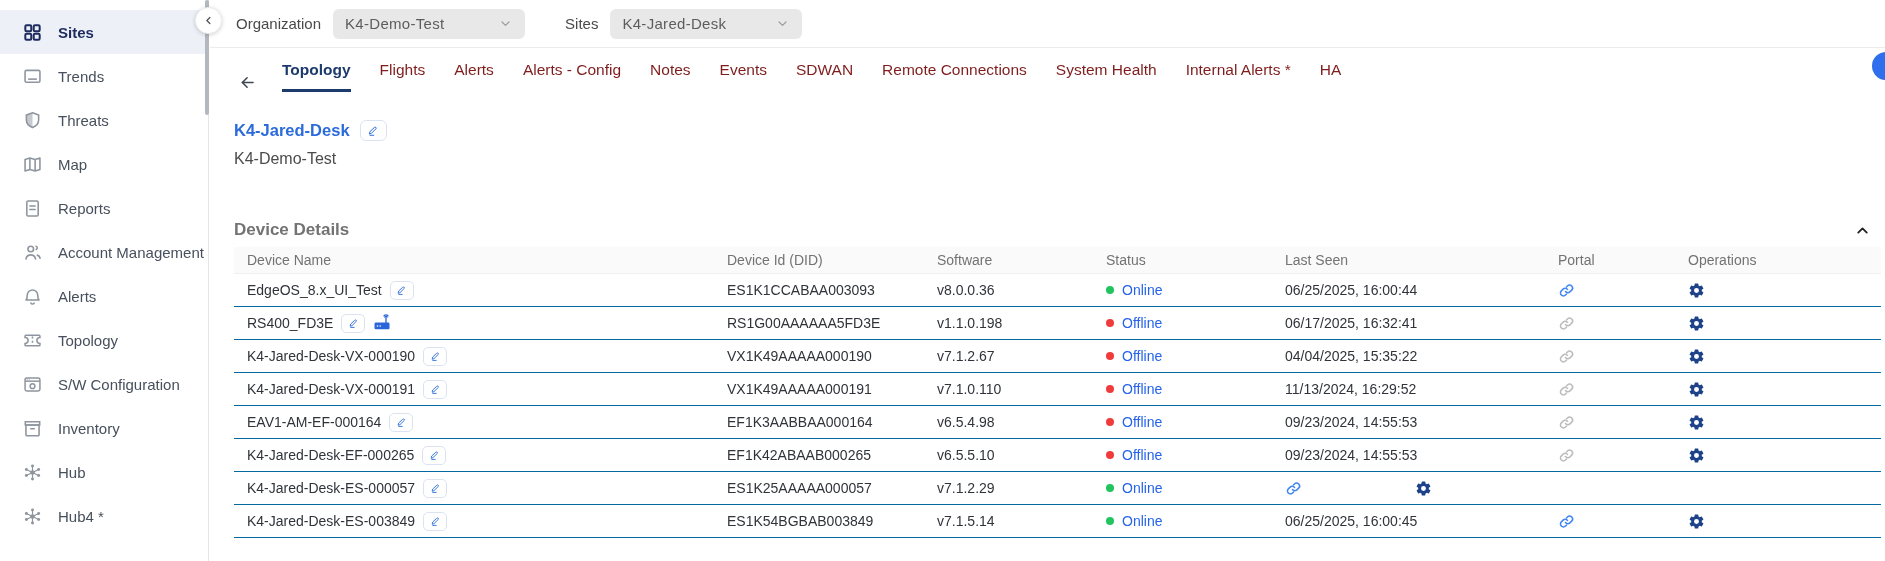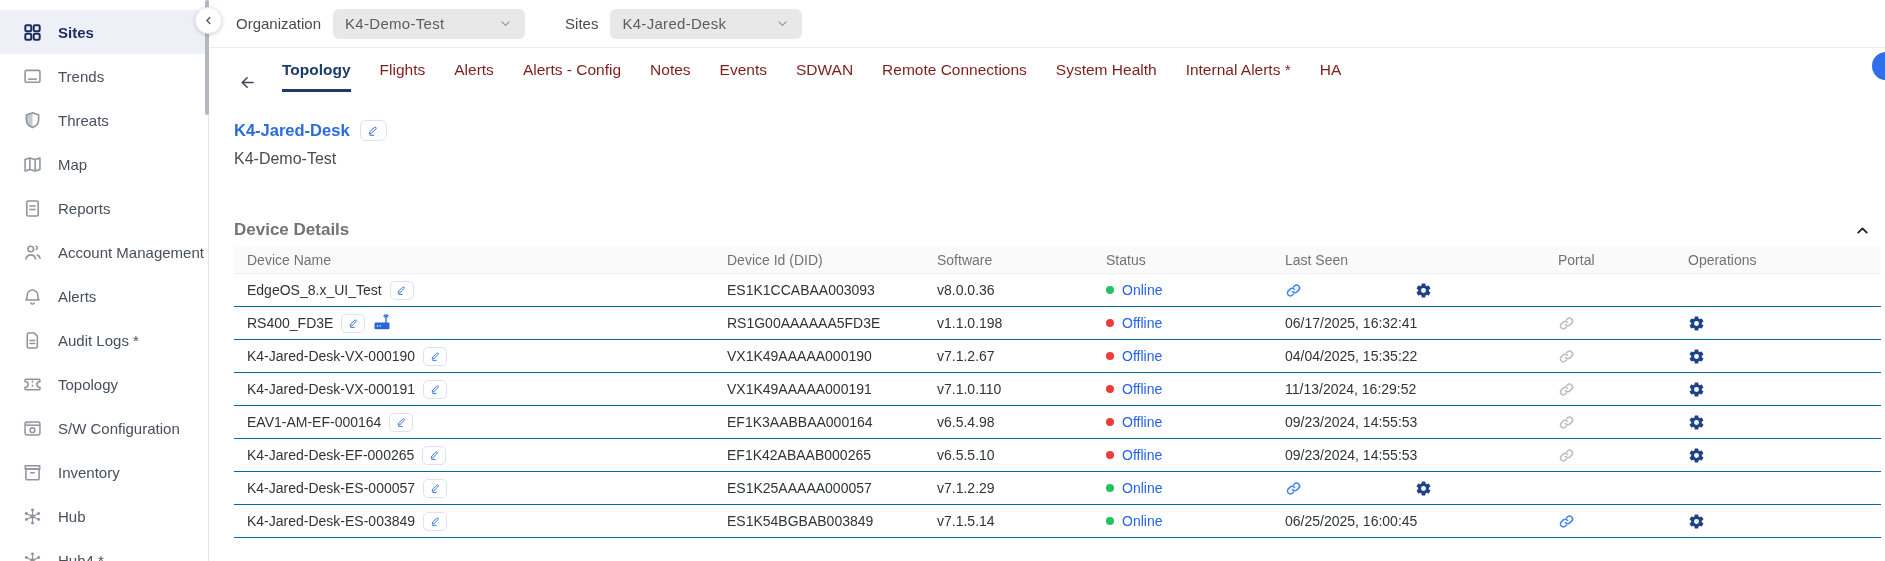--- a/index.html
+++ b/index.html
@@ -164,32 +164,20 @@
               <path d="M18 10.5a6 6 0 0 0-12 0c0 4-1.5 5.5-1.5 5.5h15S18 14.5 18 10.5"></path>
               <path d="M10.2 19.5a2 2 0 0 0 3.6 0"></path>
             </g>
           </svg>
         </span>
         <span>Alerts</span>
       </div>
       <div class="side-item">
         <span class="icon">
           <svg viewBox="0 0 24 24">
-            <g fill="none" stroke="currentColor" stroke-width="1.8" stroke-linecap="round">
-              <path d="M7.5 3.5h6.5l3.5 3.5v12a1.5 1.5 0 0 1-1.5 1.5H7.5A1.5 1.5 0 0 1 6 19V5a1.5 1.5 0 0 1 1.5-1.5z"></path>
-              <line x1="9" y1="12" x2="14.5" y2="12"></line>
-              <line x1="9" y1="15.5" x2="14.5" y2="15.5"></line>
-            </g>
-          </svg>
-        </span>
-        <span>Audit Logs *</span>
-      </div>
-      <div class="side-item">
-        <span class="icon">
-          <svg viewBox="0 0 24 24">
             <g fill="none" stroke="currentColor" stroke-width="1.8">
               <path d="M3.5 8.5V7a1 1 0 0 1 1-1h15a1 1 0 0 1 1 1v1.5a2.5 2.5 0 0 0 0 7V17a1 1 0 0 1-1 1h-15a1 1 0 0 1-1-1v-1.5a2.5 2.5 0 0 0 0-7z"></path>
               <line x1="12" y1="7.5" x2="12" y2="16.5" stroke-dasharray="2.2 2.6"></line>
             </g>
           </svg>
         </span>
         <span>Topology</span>
       </div>
       <div class="side-item">
         <span class="icon">
@@ -379,20 +367,23 @@
           <div class="cell c1">
             <span>ES1K1CCABAA003093</span>
           </div>
           <div class="cell c2">
             <span>v8.0.0.36</span>
           </div>
           <div class="cell c3">
             <span class="dot online"></span>
             <span class="status-text">Online</span>
           </div>
+          <div class="cell c4">
+            <span>06/25/2025, 16:00:44</span>
+          </div>
           <div class="cell c5">
             <span class="icon portal-btn portal-on">
               <svg viewBox="0 0 24 24">
                 <g fill="none" stroke="currentColor" stroke-width="2.1" stroke-linecap="round" stroke-linejoin="round">
                   <path d="M10.5 13.5a4.2 4.2 0 0 0 6.3.45l2.5-2.5a4.2 4.2 0 0 0-5.94-5.94l-1.43 1.43"></path>
                   <path d="M13.5 10.5a4.2 4.2 0 0 0-6.3-.45l-2.5 2.5a4.2 4.2 0 0 0 5.94 5.94l1.43-1.43"></path>
                 </g>
               </svg>
             </span>
           </div>

